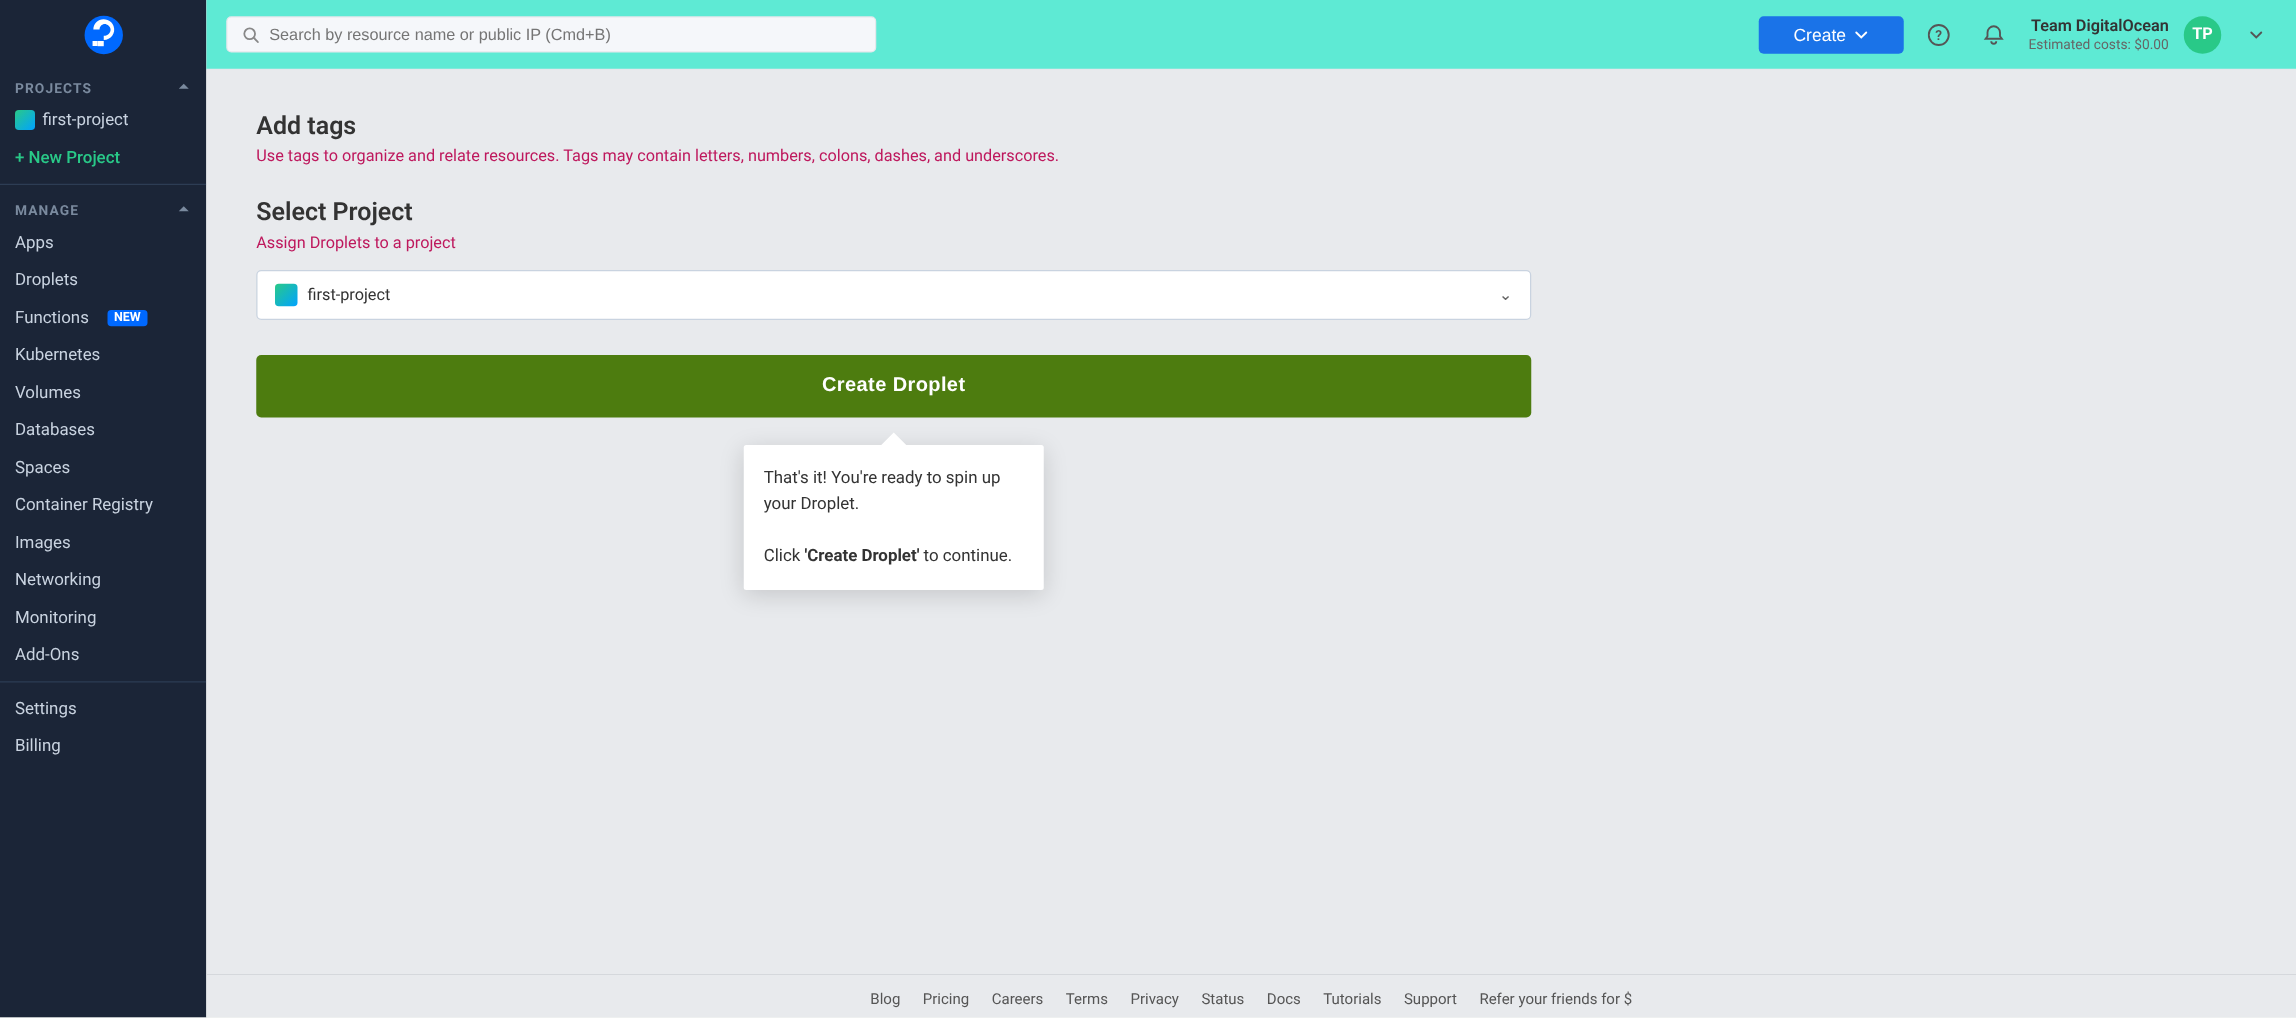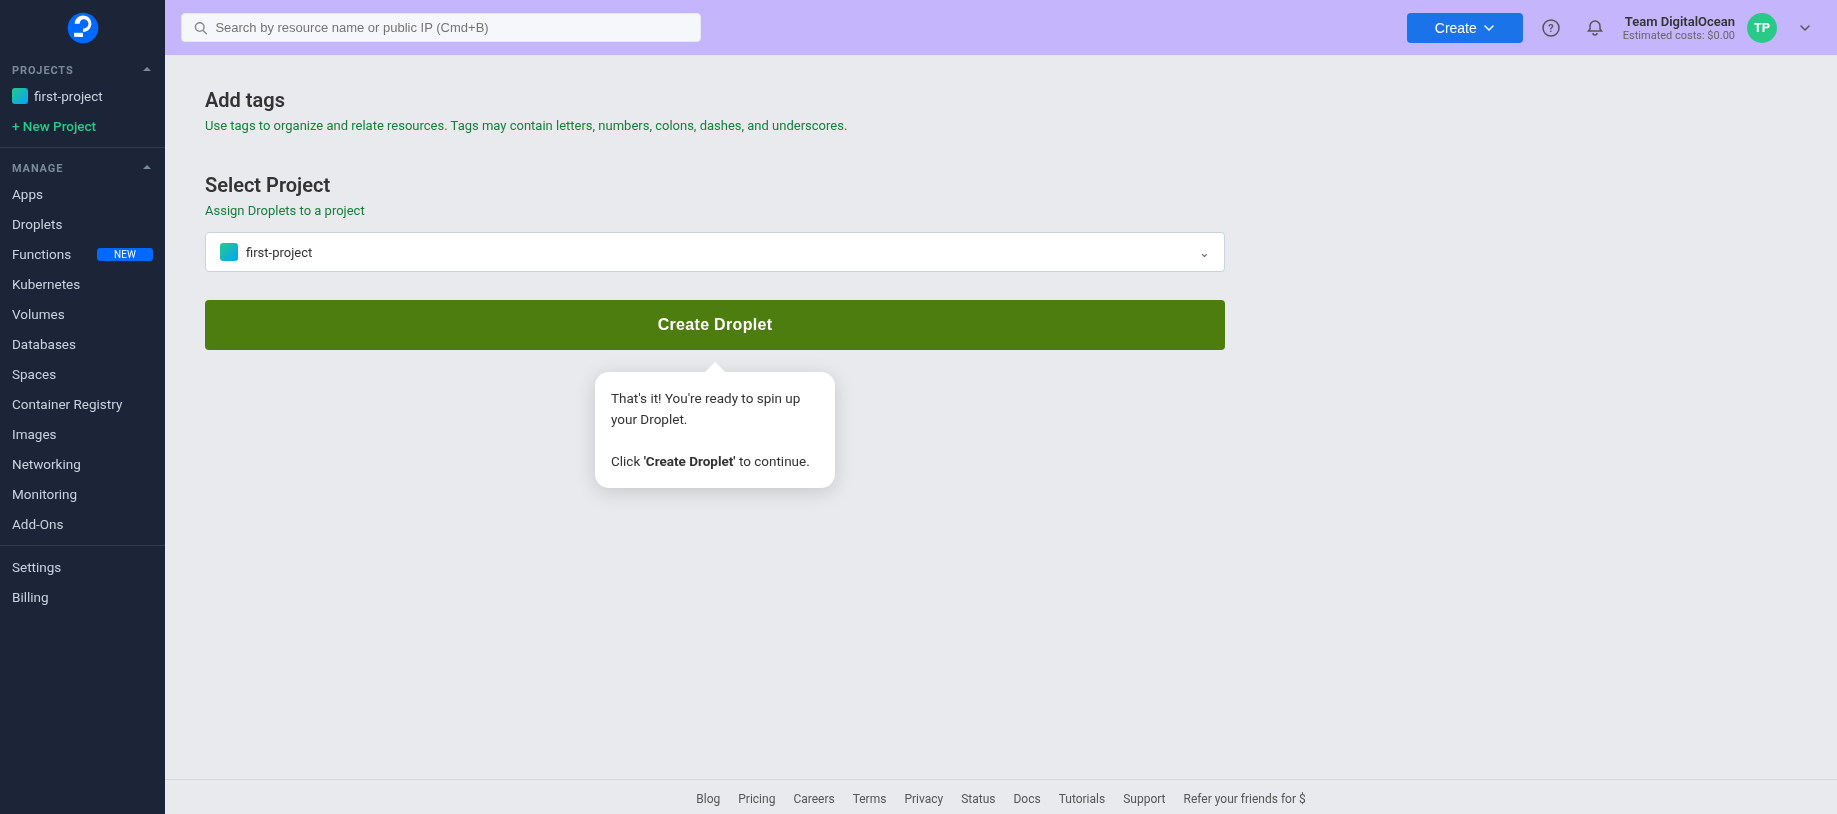--- a/index.html
+++ b/index.html
@@ -55,41 +55,41 @@
     .sidebar-item .project-icon {
       width: 16px; height: 16px;
       background: linear-gradient(135deg, #29c988, #00a3ff);
       border-radius: 3px;
       flex-shrink: 0;
     }
     .new-badge {
       background: #0069ff;
       color: #fff;
       font-size: 10px;
-      font-weight: 400;
-      padding: 1px 17px;
+      font-weight: 700;
+      padding: 1px 5px;
       border-radius: 3px;
-      margin-left: 20px;
+      margin-left: 9px;
       text-transform: uppercase;
     }
     .sidebar-divider { height: 1px; background: #2d3d54; margin: 6px 0; }
 
     
     .main {
       flex: 1;
       display: flex;
       flex-direction: column;
       height: 814px;
       overflow: hidden;
     }
 
     
     .topbar {
       height: 56px;
-      background: #c4b5fd;
+      background: #5eead4;
       border-bottom: 1px solid #e5e8ec;
       display: flex;
       align-items: center;
       padding: 0 16px;
       gap: 12px;
       flex-shrink: 0;
     }
     .search-bar {
       flex: 1;
       display: flex;
@@ -146,35 +146,35 @@
     .content {
       flex: 1;
       overflow-y: auto;
       background: #e8eaed;
       padding: 32px 40px;
       position: relative;
     }
 
     
     .section-title { font-size: 20px; font-weight: 600; color: #333; margin-bottom: 6px; }
-    .section-desc { font-size: 13px; color: #15803d; margin-bottom: 14px; }
+    .section-desc { font-size: 13px; color: #be185d; margin-bottom: 14px; }
     .tags-input {
       width: 100%;
       max-width: 1020px;
       background: #fff;
       border: 1px solid #c9d3e0;
       border-radius: 4px;
       padding: 10px 14px;
       font-size: 13px;
       color: #aaa;
       outline: none;
     }
 
     
-    .select-project-section { margin-top: 40px; }
+    .select-project-section { margin-top: 24px; }
     .project-select-wrapper {
       position: relative;
       max-width: 1020px;
     }
     .project-select {
       width: 100%;
       background: #fff;
       border: 1px solid #c9d3e0;
       border-radius: 4px;
       padding: 10px 14px;
@@ -226,21 +226,21 @@
       width: 0; height: 0;
       border-left: 10px solid transparent;
       border-right: 10px solid transparent;
       border-bottom: 10px solid #fff;
       margin: 0 auto;
       position: relative;
       z-index: 101;
     }
     .tooltip-box {
       background: #fff;
-      border-radius: 14px;
+      border-radius: 2px;
       padding: 16px;
       box-shadow: 0 4px 20px rgba(0,0,0,0.15);
       font-size: 13.5px;
       color: #333;
       line-height: 1.55;
     }
     .tooltip-box strong { font-weight: 700; }
 
     
     .footer {

